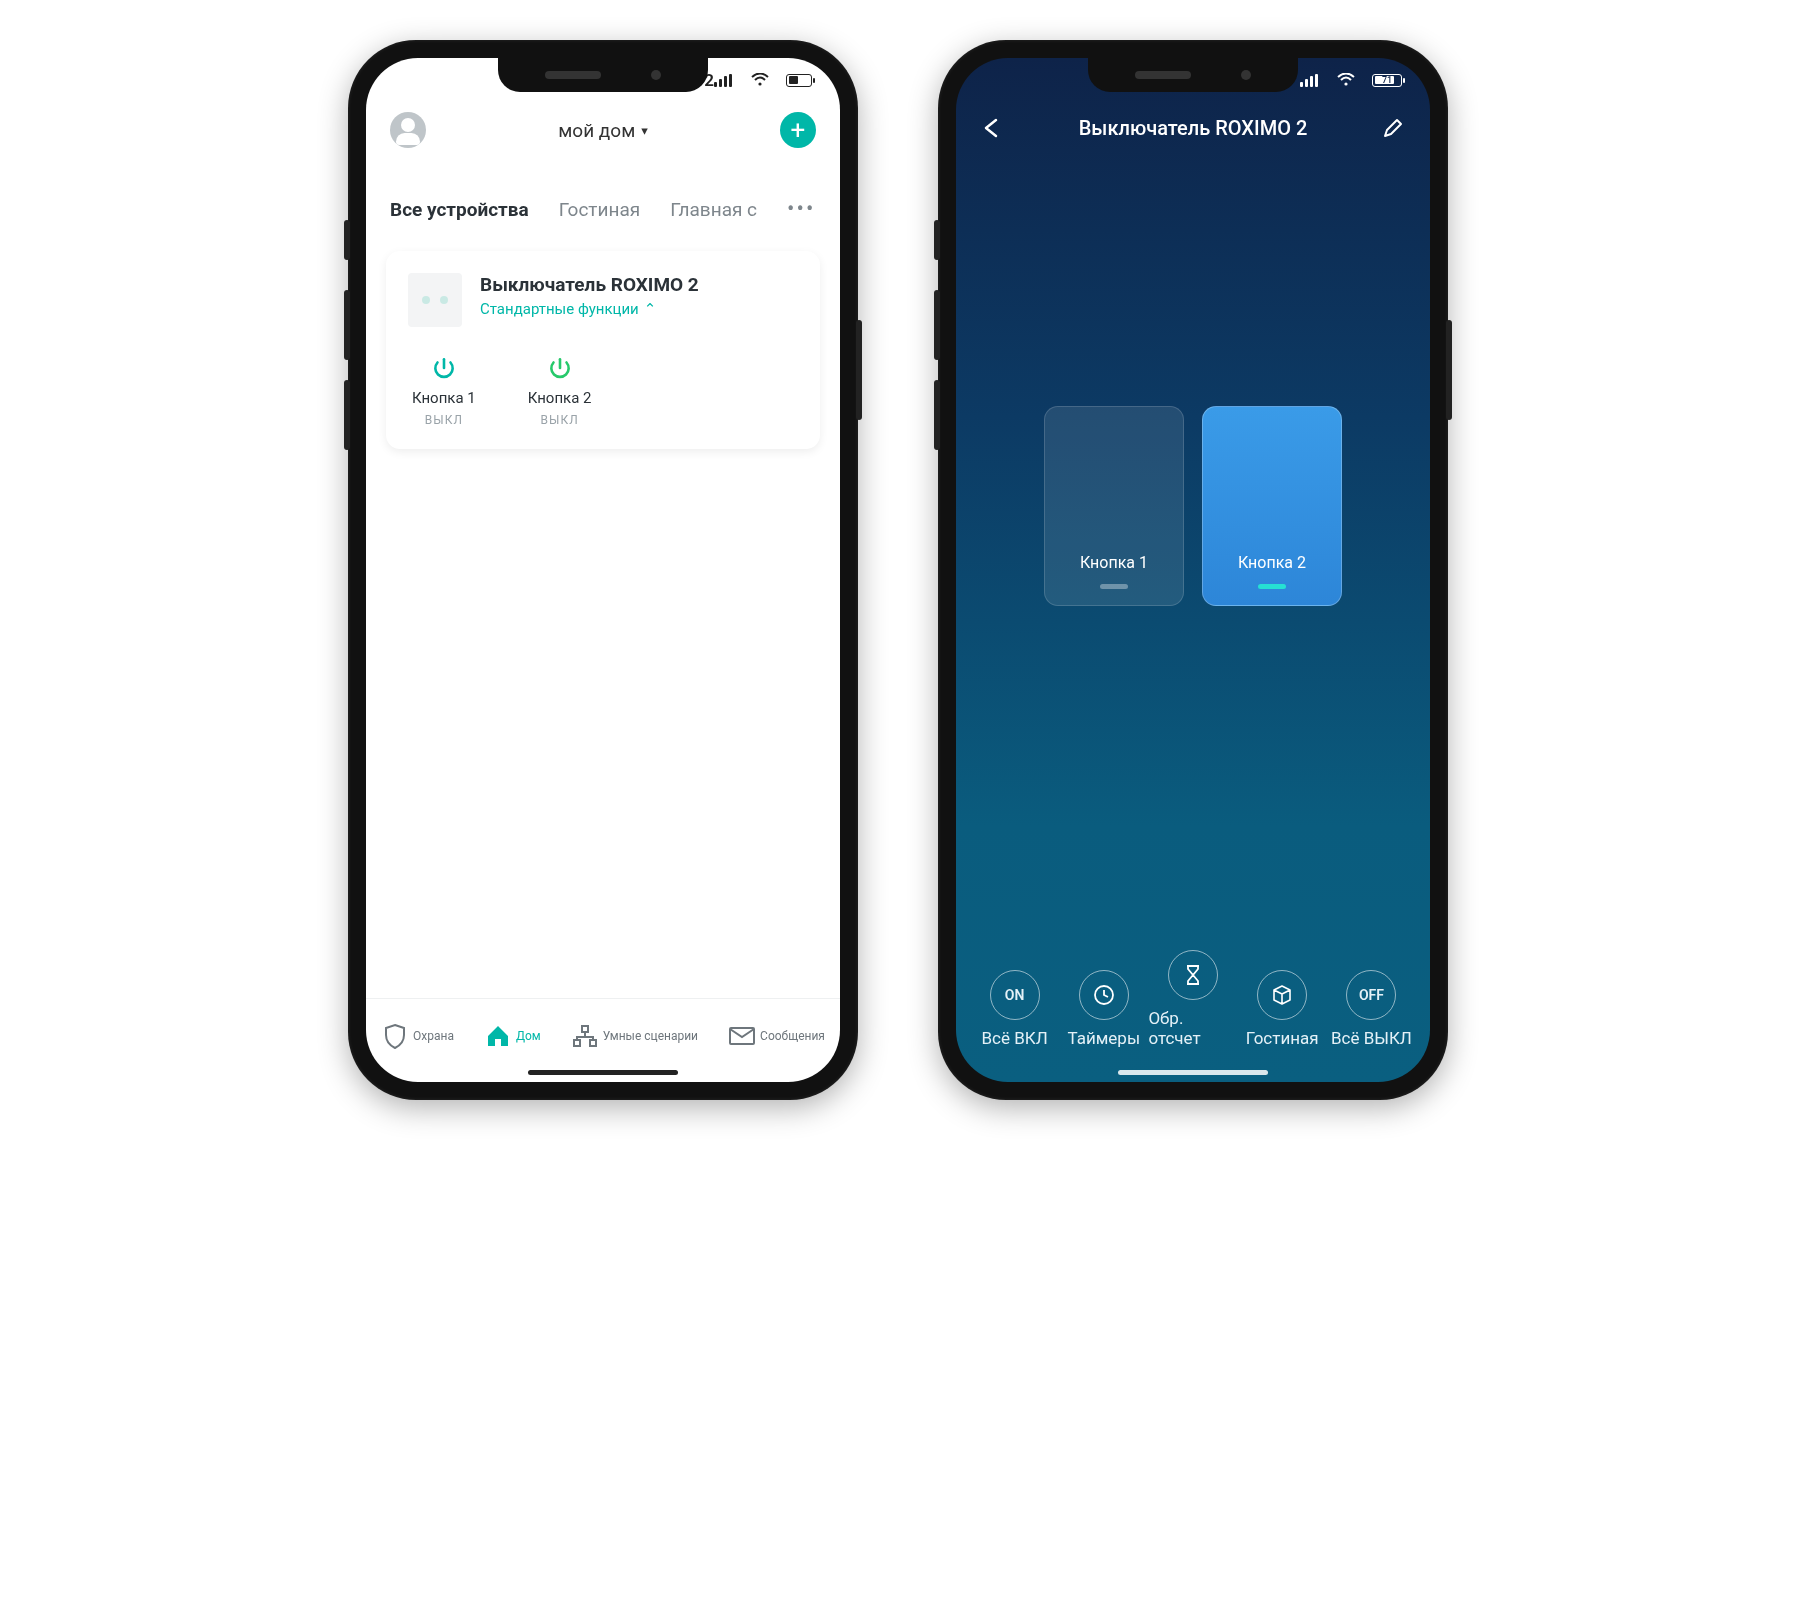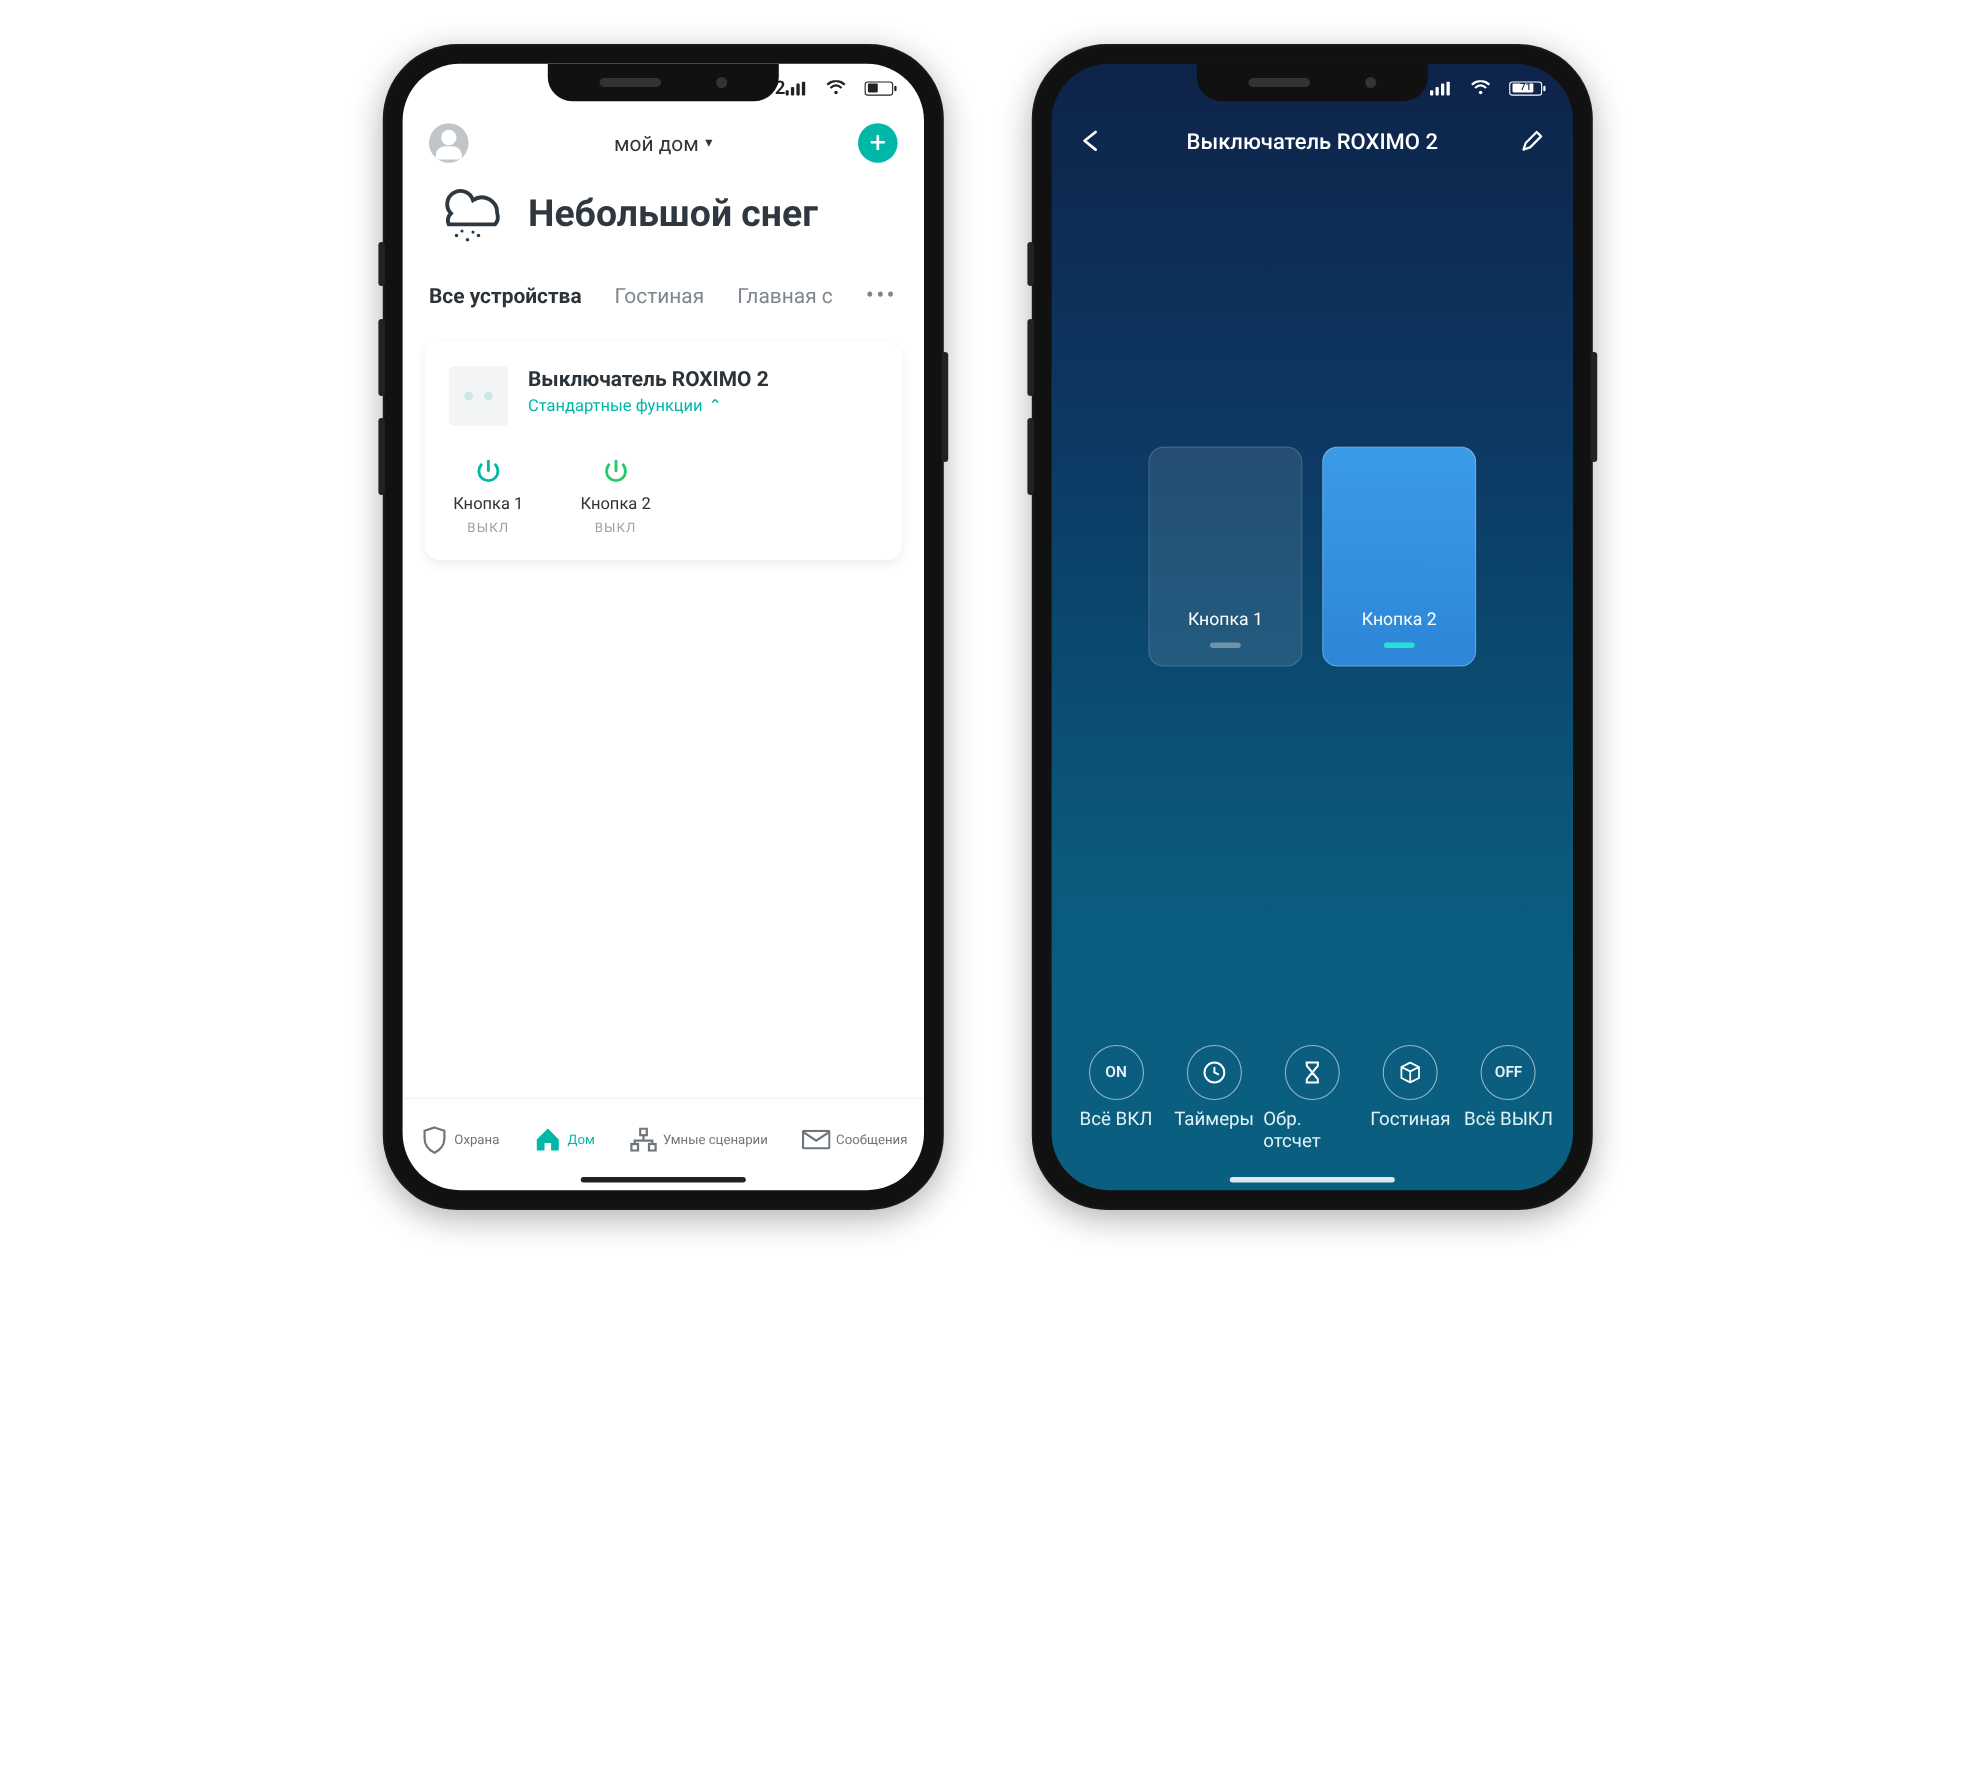--- a/index.html
+++ b/index.html
@@ -149,21 +149,21 @@
   .swcard.on {
     background:linear-gradient(180deg,#3a9be8 0%, #2d86d8 100%);
     border:1px solid rgba(255,255,255,.25);
   }
   .sw-lbl { font-size:16px;}
   .sw-led { width:28px; height:5px; border-radius:3px; background:rgba(255,255,255,.35);}
   .swcard.on .sw-led { background:#26e0d3;}
 
   .controlbar {
     margin-top:auto; padding:14px 14px 34px;
-    display:flex; justify-content:space-between;
+    display:flex; justify-content:space-between;align-items:flex-end;
   }
   .ctrl { display:flex; flex-direction:column; align-items:center; gap:8px; color:#e4f1f7; flex:1;}
   .ctrl-circ {
     width:50px; height:50px; border-radius:50%;
     border:1.5px solid rgba(255,255,255,.55);
     display:flex; align-items:center; justify-content:center;
     font-size:14px; font-weight:600;
   }
   .ctrl-lbl { font-size:17px;}
 </style>
@@ -209,35 +209,20 @@
       <div class="home-title">
         <span>мой дом</span>
         <span class="caret">▾</span>
       </div>
       <div class="add-btn">
         <span>+</span>
       </div>
     </div>
 
     <div class="weather-block">
-      <div class="weather-top">
-        <div class="cloud-icon">
-          <svg viewBox="0 0 70 60">
-              <g fill="none" stroke="#2f3841" stroke-width="3.5" stroke-linecap="round">
-                <path d="M20 30a12 12 0 1 1 20-12 14 14 0 0 1 22 12 10 10 0 0 1-2 10H18a9 9 0 0 1 2-10z" fill="#fff"></path>
-                <circle cx="25" cy="50" r="1.6" fill="#2f3841" stroke="none"></circle>
-                <circle cx="35" cy="54" r="1.6" fill="#2f3841" stroke="none"></circle>
-                <circle cx="45" cy="50" r="1.6" fill="#2f3841" stroke="none"></circle>
-                <circle cx="30" cy="46" r="1.4" fill="#2f3841" stroke="none"></circle>
-                <circle cx="40" cy="47" r="1.4" fill="#2f3841" stroke="none"></circle>
-              </g>
-            </svg>
-        </div>
-        <div class="weather-desc">Небольшой снег</div>
-      </div>
     </div>
 
     <div class="roomtabs">
       <span class="rtab active">Все устройства</span>
       <span class="rtab">Гостиная</span>
       <span class="rtab">Главная с</span>
       <span class="rtab-more">•••</span>
     </div>
 
     <div class="device-card">

